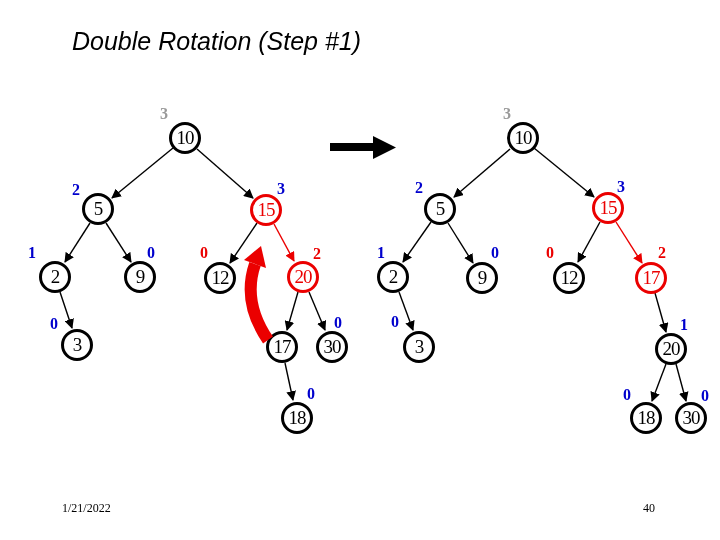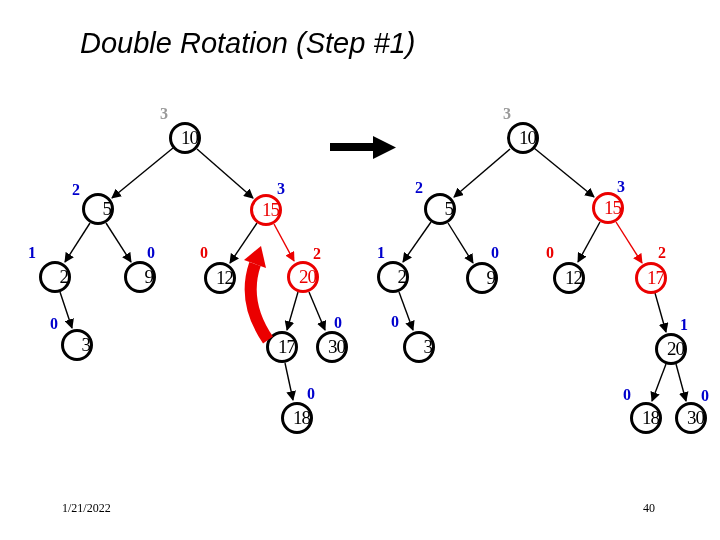--- a/index.html
+++ b/index.html
@@ -1,28 +1,28 @@
 <!DOCTYPE html>
 <html><head>
 <meta charset="utf-8">
 <style>
   html,body{margin:0;padding:0;}
   body{
     width:720px;height:540px;position:relative;background:#ffffff;overflow:hidden;
     font-family:"Liberation Serif", serif;
   }
   .title{
-    position:absolute;left:80px;top:27px;
+    position:absolute;left:72px;top:27px;
     font-family:"Liberation Sans", sans-serif;
-    font-style:italic;font-size:29px;color:#000;white-space:nowrap;
+    font-style:italic;font-size:25px;color:#000;white-space:nowrap;
   }
   svg.layer{position:absolute;left:0;top:0;pointer-events:none;}
   .node{
     position:absolute;width:26px;height:26px;border:3px solid #000;border-radius:50%;
-    background:#fff;color:#000;text-align:right;line-height:25px;
+    background:#fff;color:#000;text-align:center;line-height:25px;
     font-size:19px;font-family:"Liberation Serif", serif;letter-spacing:-1px;
     z-index:3;
   }
   .node.rednode{border-color:#eb0000;color:#eb0000;}
   .hl{
     position:absolute;font-weight:bold;font-size:16px;z-index:2;
     font-family:"Liberation Serif", serif;line-height:16px;
   }
   .hl.blue{color:#0000cd;}
   .hl.red{color:#eb0000;}

